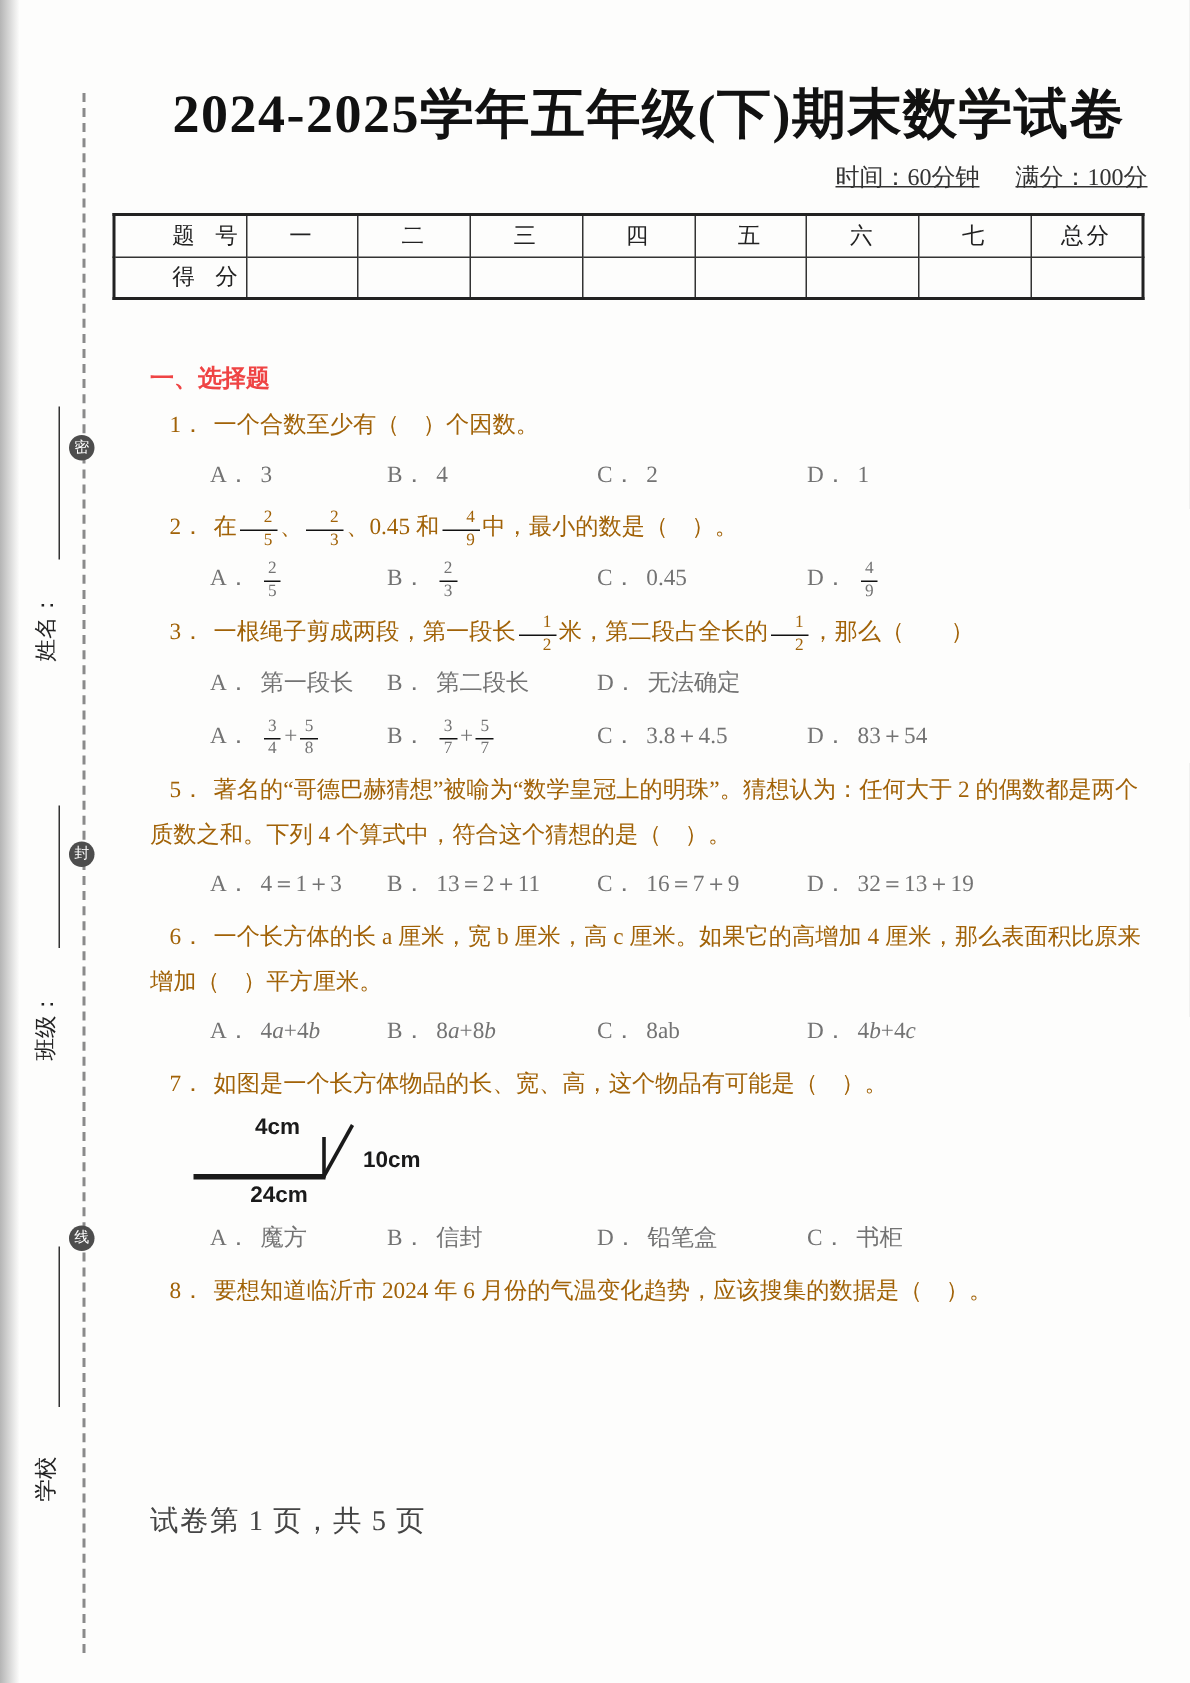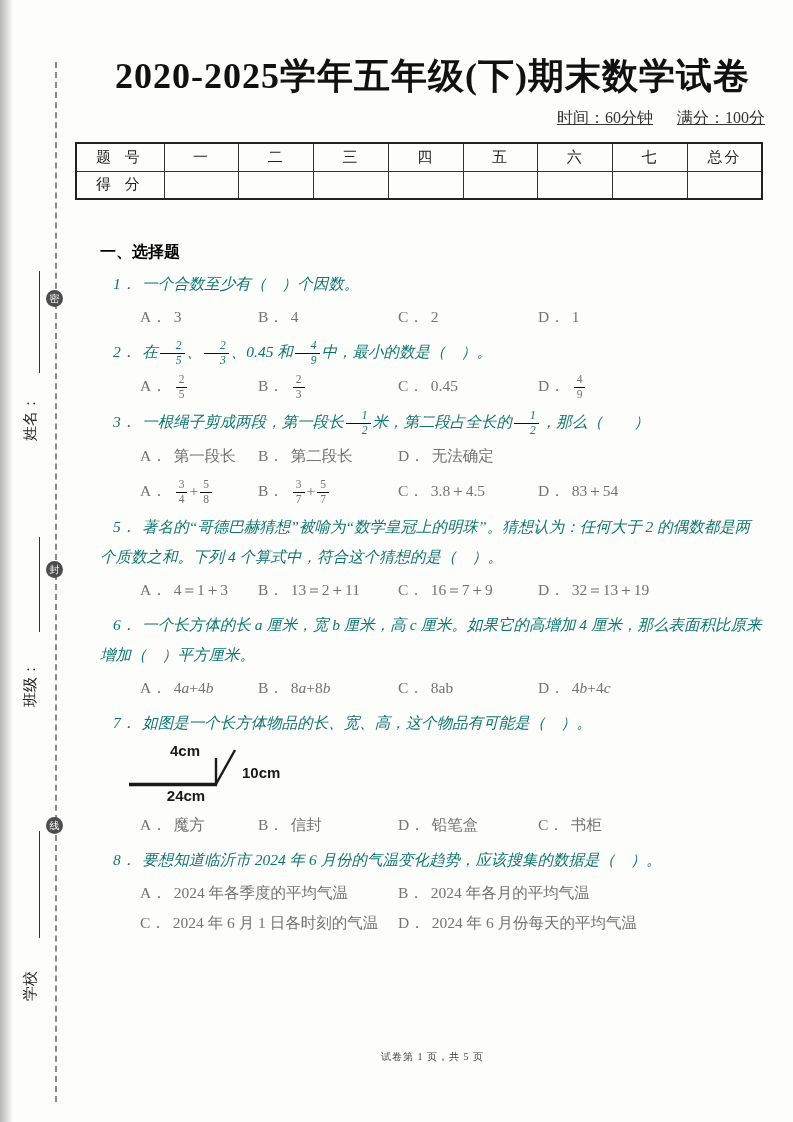--- a/index.html
+++ b/index.html
@@ -28,41 +28,41 @@
   
   .content { position:absolute; left:100px; top:0; width:665px; }
   h1.title { margin-top:52px; font-size:36px; line-height:48px; font-weight:bold;
     text-align:center; letter-spacing:1px; color:#111; }
   .meta { margin-top:8px; text-align:right; font-size:16px; color:#333; }
   .meta span { margin-left:24px;text-decoration:underline; }
   table.score { margin-top:13px; margin-left:-25px; width:688px; border-collapse:collapse;
     table-layout:fixed; border:2.5px solid #222; }
   table.score td { border:1.2px solid #333; height:28px; text-align:center; font-size:15px;
     letter-spacing:2px; color:#222; }
-  table.score td.lbl { width:88px; letter-spacing:5px; }
-  h2.section { margin-top:42px; font-size:16px; font-weight:bold; color:#000000; }
+  table.score td.lbl { width:88px; letter-spacing:5px;text-align:right; }
+  h2.section { margin-top:42px; font-size:16px; font-weight:bold; color:#ef4444; }
   #questions { margin-top:6px; }
   .question { margin-bottom:5px; }
-  .stem { font-size:15.5px; line-height:30px; text-indent:13px; color:#0f766e; margin-bottom:3px;font-style:italic; }
+  .stem { font-size:15.5px; line-height:30px; text-indent:13px; color:#a16207; margin-bottom:3px; }
   .qnum { margin-right:6px; }
   .opts { display:grid; padding-left:40px; font-size:15.5px; line-height:30px; color:#737373; }
   .opts.cols4 { grid-template-columns:118px 140px 140px 1fr; }
   .opts.cols2 { grid-template-columns:258px 1fr; }
   .opt-label { margin-right:7px; }
   .frac { display:inline-block; vertical-align:-0.62em; text-align:center;
     font-size:11.5px; line-height:1.2; margin:0 2px; }
   .frac .fn { display:block; padding:0 3px 0; border-bottom:1.1px solid #111; }
   .frac .fd { display:block; padding:0 3px; }
   i.mvar { font-family:"Liberation Serif",serif; font-style:italic; }
   .fig { margin:4px 0 2px 14px; }
   .fig svg text { font-family:"Liberation Sans","DejaVu Sans",sans-serif; font-weight:bold;
     font-size:15px; fill:#1a1a1a; }
   .fig svg line { stroke:#1a1a1a; }
-  .footer { position:absolute; left:0; top:1050px; width:100%; text-align:center;
-    font-size:10px; color:#444; letter-spacing:1px; }
+  .footer { position:absolute; left:0; top:1001px; width:100%; text-align:left;
+    font-size:19px; color:#444; letter-spacing:1px; }
 </style>
 </head>
 <body>
 
 <div class="page">
   <div class="edge-shadow"></div>
 
   <div class="seal-dash"></div>
   <span class="seal-char c0">密</span>
   <span class="seal-char c1">封</span>
@@ -75,21 +75,21 @@
   <div class="seal-field f1">
     <span>班级：</span>
       <span class="u-line"></span>
   </div>
   <div class="seal-field f2">
     <span>学校</span>
       <span class="u-line"></span>
   </div>
 
   <div class="content">
-    <h1 class="title">2020-2025学年五年级(下)期末数学试卷</h1>
+    <h1 class="title">2024-2025学年五年级(下)期末数学试卷</h1>
     <div class="meta">
       <span>时间：60分钟</span><span>满分：100分</span>
     </div>
 
     <table class="score">
       <tbody>
           <tr>
         <td class="lbl">题 号</td>
         <td>一</td>
         <td>二</td>
@@ -183,24 +183,18 @@
   </div>
 <div class="opts cols4">
             <span><span class="opt-label">A．</span>魔方</span>
             <span><span class="opt-label">B．</span>信封</span>
             <span><span class="opt-label">D．</span>铅笔盒</span>
             <span><span class="opt-label">C．</span>书柜</span>
           </div>
         </div>
         <div class="question">
           <p class="stem"><span class="qnum">8．</span>要想知道临沂市 2024 年 6 月份的气温变化趋势，应该搜集的数据是（　）。</p>
-          <div class="opts cols2">
-            <span><span class="opt-label">A．</span>2024 年各季度的平均气温</span>
-            <span><span class="opt-label">B．</span>2024 年各月的平均气温</span>
-            <span><span class="opt-label">C．</span>2024 年 6 月 1 日各时刻的气温</span>
-            <span><span class="opt-label">D．</span>2024 年 6 月份每天的平均气温</span>
-          </div>
         </div>
       </div>
 
     <div class="footer">试卷第 1 页，共 5 页</div>
   </div>
 </div>
 
 </body></html>

